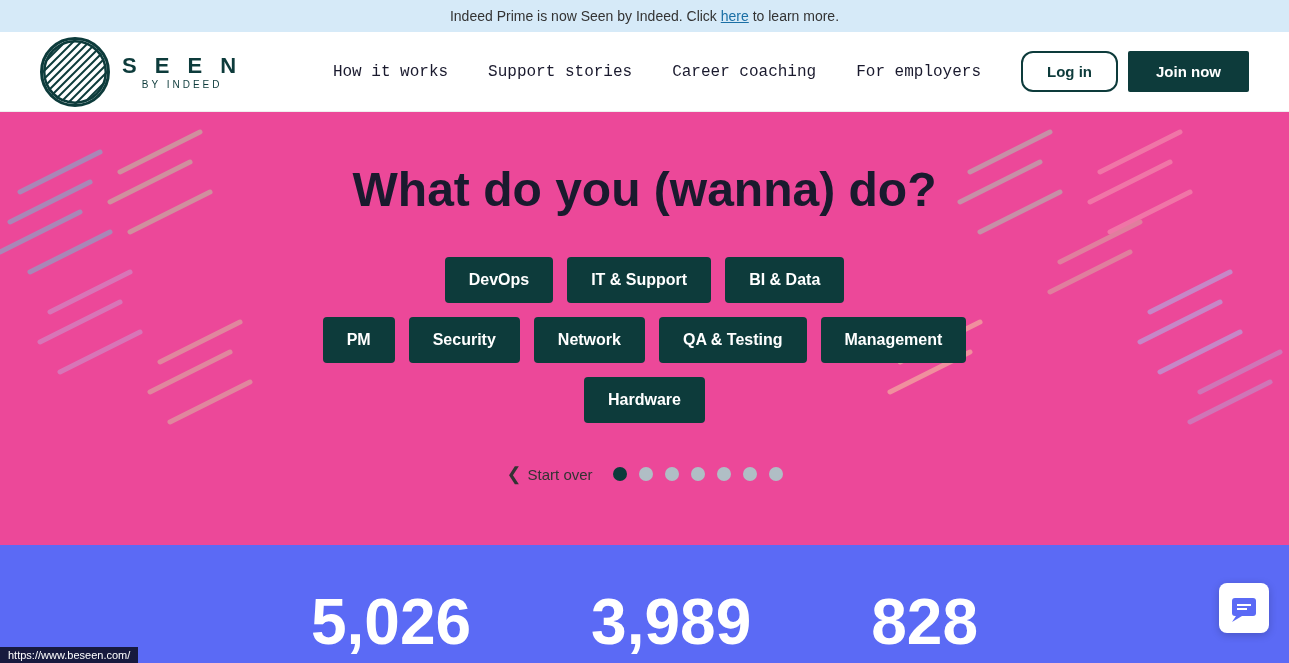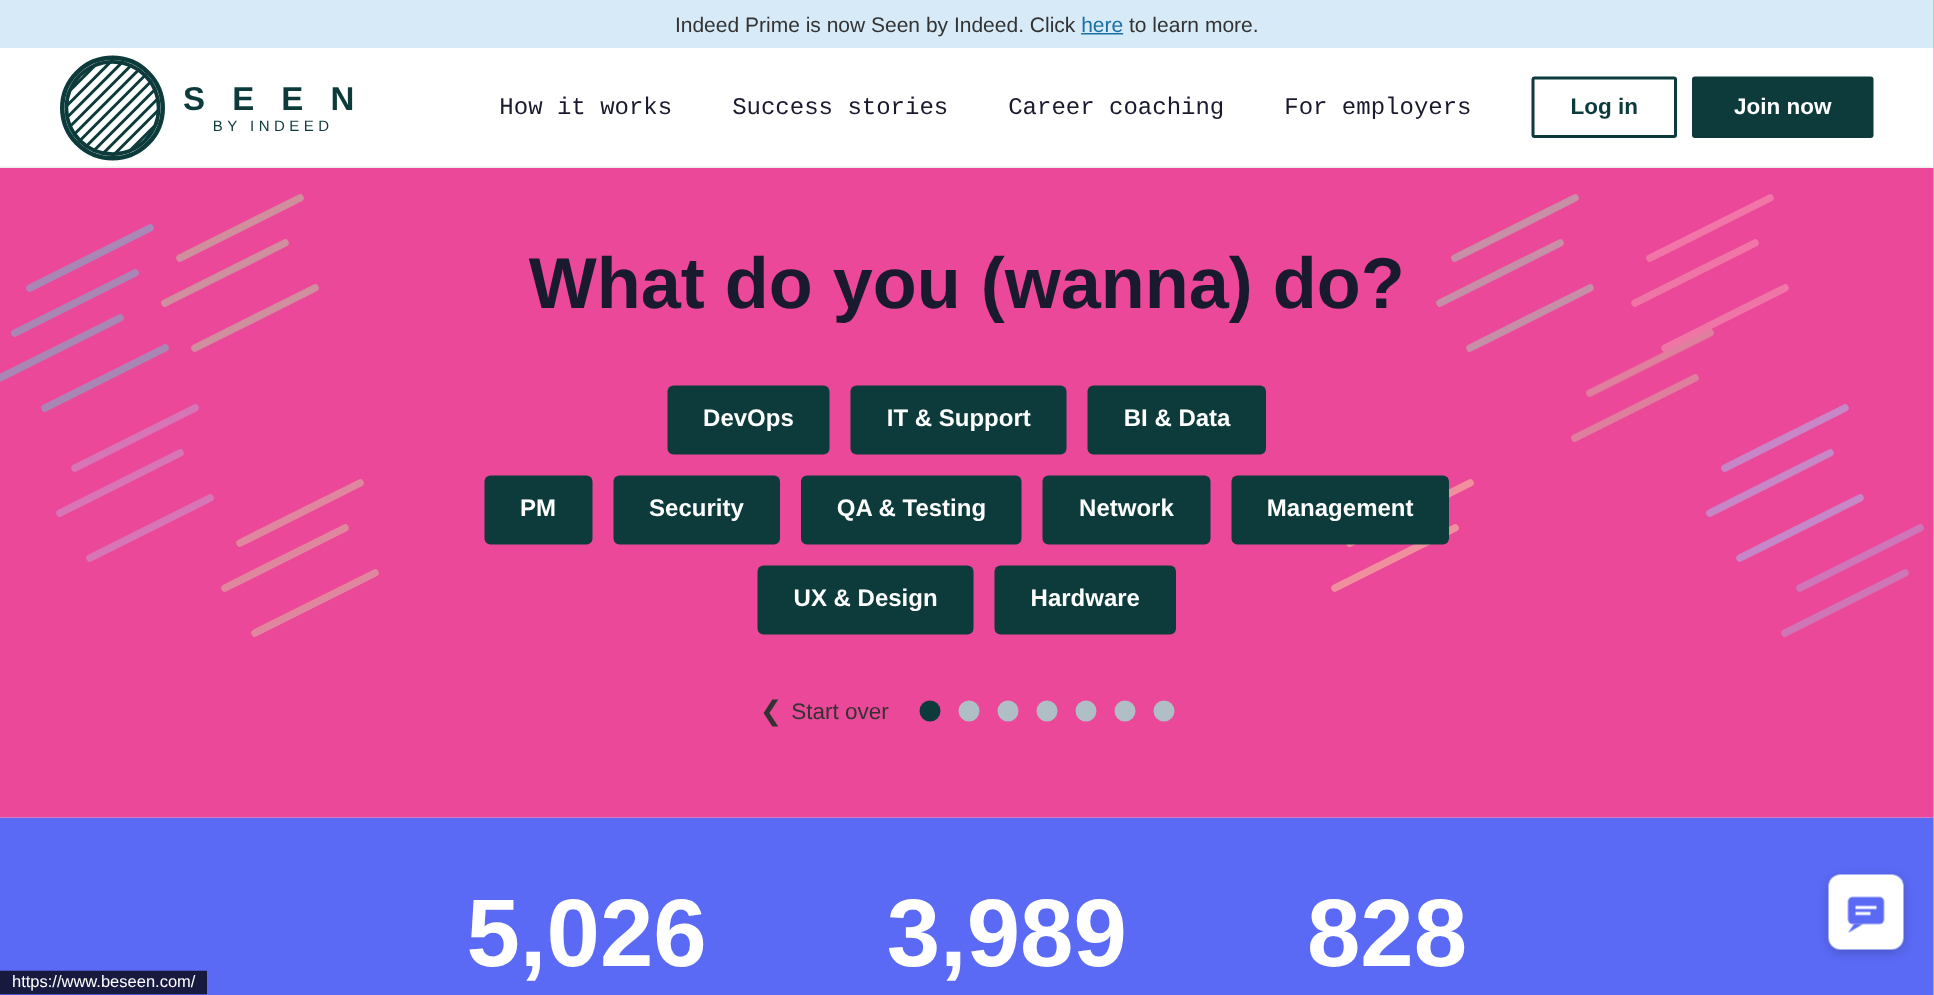--- a/index.html
+++ b/index.html
@@ -76,21 +76,21 @@
       cursor: pointer;
     }
     .btn-login {
       border: 2px solid #0d3b3b;
       background: #fff;
       color: #0d3b3b;
       padding: 10px 24px;
       font-size: 15px;
       font-weight: 600;
       cursor: pointer;
-      border-radius: 2px;
+      border-radius: 12px;
       margin-right: 10px;
     }
     .btn-join {
       background: #0d3b3b;
       color: #fff;
       padding: 12px 28px;
       font-size: 15px;
       font-weight: 700;
       cursor: pointer;
       border: none;
@@ -276,21 +276,21 @@
       </svg>
     </div>
     <div class="logo-text">
       <span class="logo-seen">S E E N</span>
       <span class="logo-byindeed">BY INDEED</span>
     </div>
   </div>
 
   <div class="nav-links">
     <a class="nav-link" href="#">How it works</a>
-    <a class="nav-link" href="#">Success stories</a>
+    <a class="nav-link" href="#">Support stories</a>
     <a class="nav-link" href="#">Career coaching</a>
     <a class="nav-link" href="#">For employers</a>
   </div>
 
   <button class="btn-login">Log in</button>
   <button class="btn-join">Join now</button>
 </nav>
 
 <section class="hero">
 
@@ -348,27 +348,26 @@
 
       <div class="category-row">
         <button class="cat-btn">DevOps</button>
         <button class="cat-btn">IT &amp; Support</button>
         <button class="cat-btn">BI &amp; Data</button>
       </div>
 
       <div class="category-row">
         <button class="cat-btn">PM</button>
         <button class="cat-btn">Security</button>
+        <button class="cat-btn">Network</button>
         <button class="cat-btn">QA &amp; Testing</button>
-        <button class="cat-btn">Network</button>
         <button class="cat-btn">Management</button>
       </div>
 
       <div class="category-row">
-        <button class="cat-btn">UX &amp; Design</button>
         <button class="cat-btn">Hardware</button>
       </div>
     </div>
 
     <div class="start-over-area">
       <button class="start-over-btn">
         <span style="font-size:18px;">❮</span>
         <span>Start over</span>
       </button>
       <div class="dots-area">

